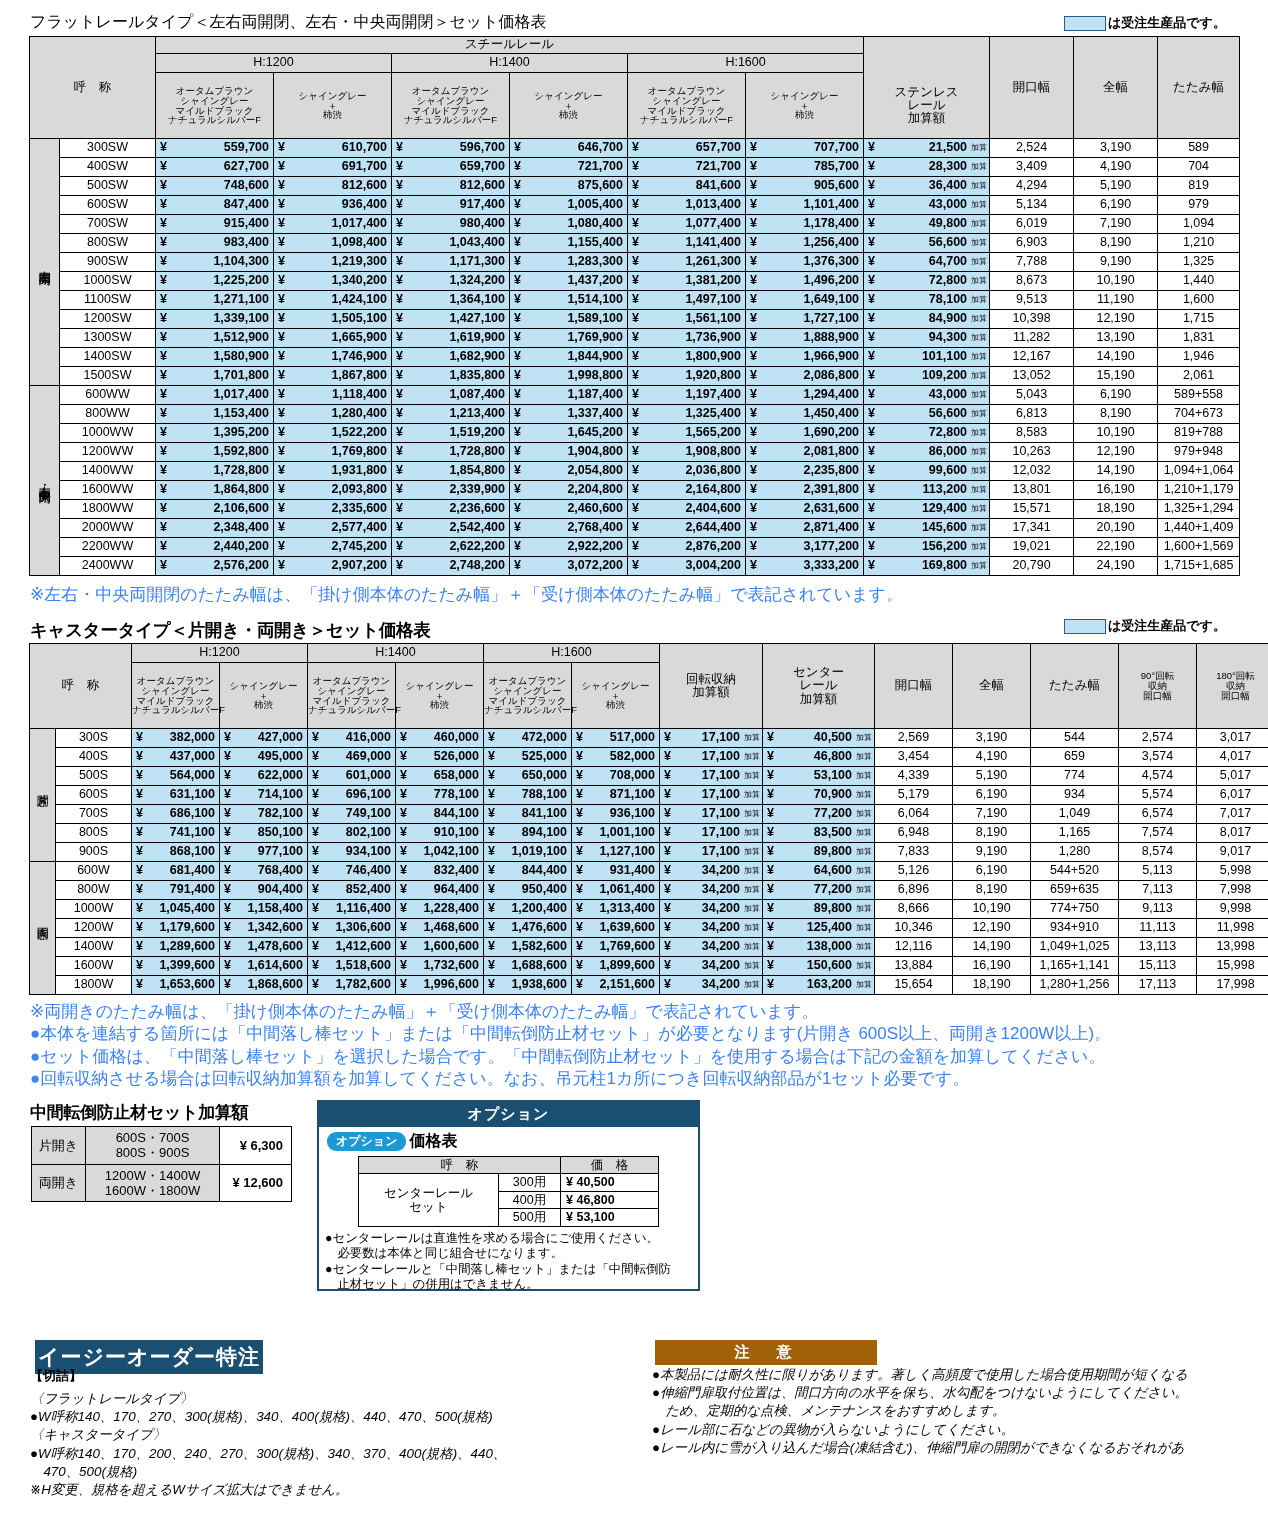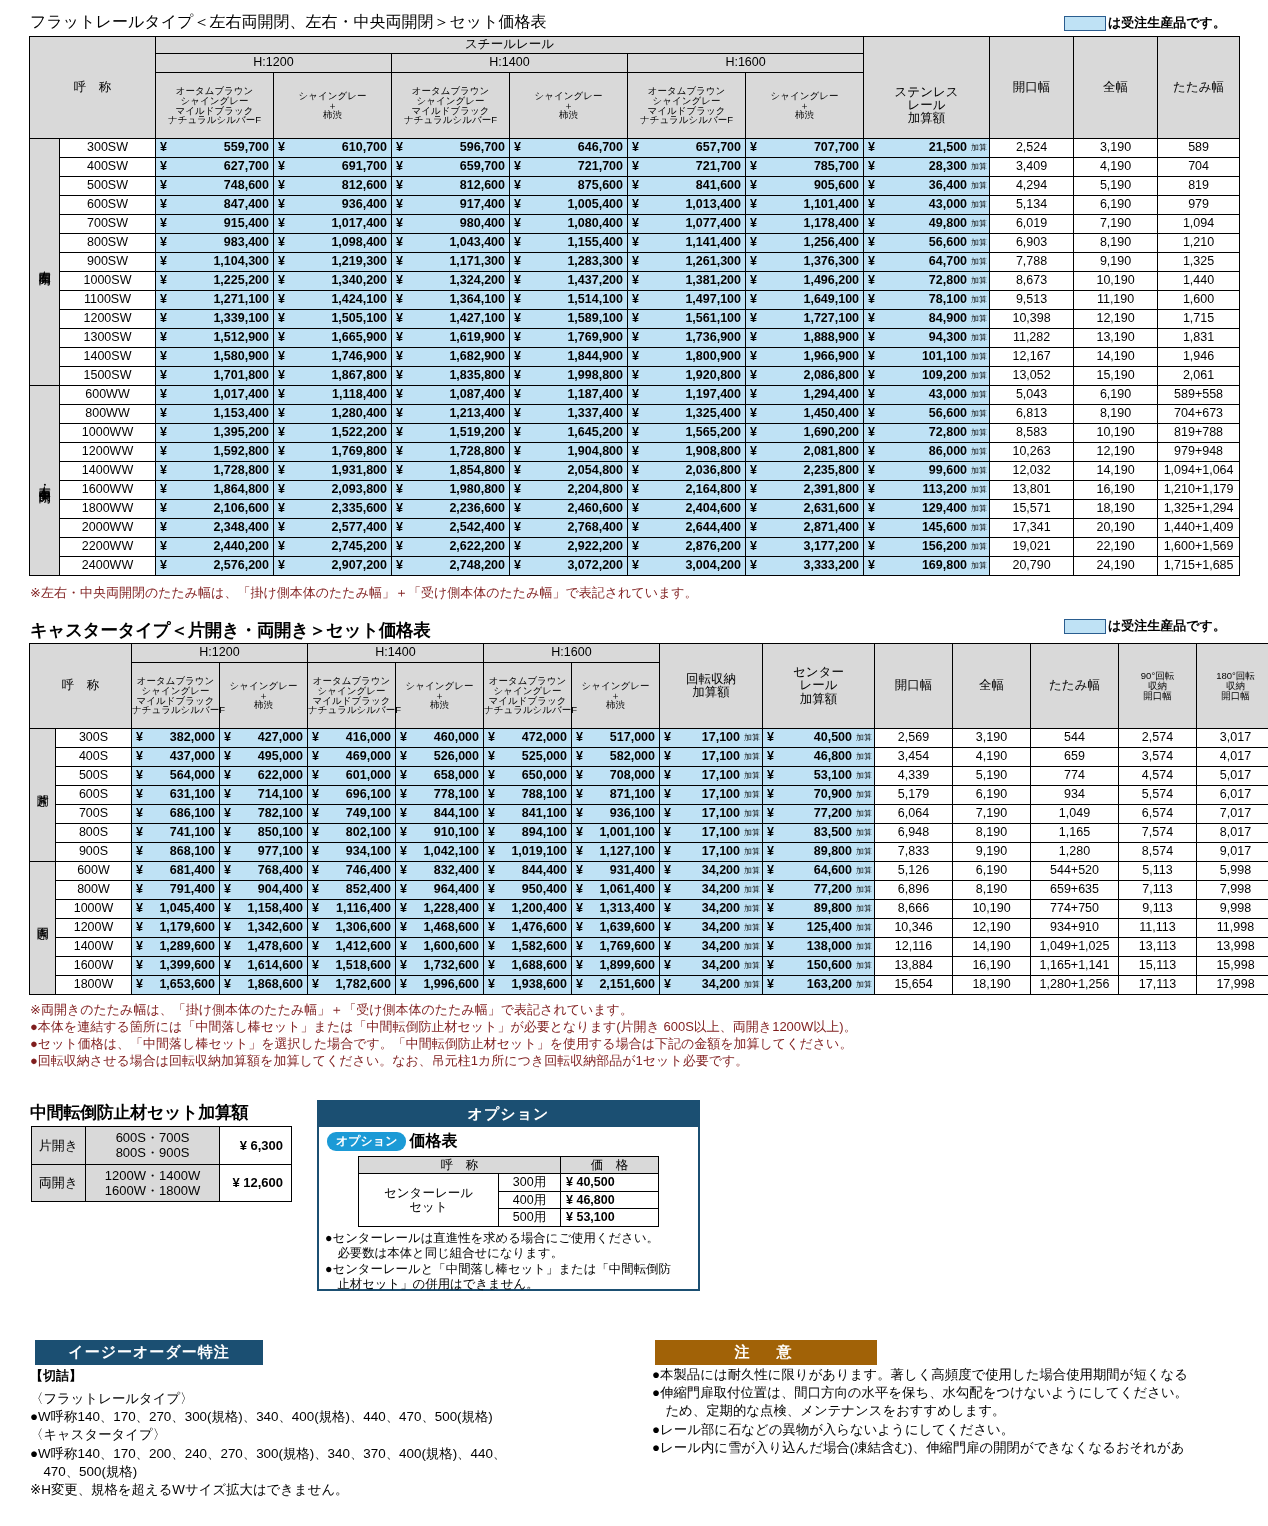--- a/index.html
+++ b/index.html
@@ -60,21 +60,21 @@
     letter-spacing: -0.3px;
     color: #000;
     white-space: nowrap;
   }
 
   
   .legend { display: flex; align-items: center; gap: 2px; font-size: 13px; font-weight: bold; color: #000; white-space: nowrap; }
   .legend .swatch { width: 42px; height: 15px; background: #bfe2f5; border: 1px solid #2a5d8f; display: inline-block; }
 
   
-  .note { font-size: 13px; color: #7f1d1d; line-height: 1.32; white-space: nowrap; }
+  .note { font-size: 17px; color: #3b82f6; line-height: 1.32; white-space: nowrap; }
 
   
   .mini-title { font-size: 17px; font-weight: bold; letter-spacing: -0.3px; }
 
   table.mini { border-collapse: collapse; table-layout: fixed; }
   table.mini td { border: 1.5px solid #000; font-size: 13px; text-align: center; padding: 3px 4px; line-height: 1.18; }
 
   
   .opt-panel { border: 2px solid #1b4f72; background: #fff; }
   .opt-head { background: #1b4f72; color: #fff; text-align: center; font-weight: bold; font-size: 15px; padding: 3px 0; letter-spacing: 1px; }
@@ -82,23 +82,23 @@
     display: inline-block; background: #1b9ad6; color: #fff; font-weight: bold;
     font-size: 12px; border-radius: 9px; padding: 1px 9px; vertical-align: middle;
   }
   .opt-label { font-size: 16px; font-weight: bold; vertical-align: middle; margin-left: 3px; }
   table.opt-tbl { border-collapse: collapse; table-layout: fixed; }
   table.opt-tbl td { border: 1.3px solid #000; font-size: 12.5px; text-align: center; padding: 1px 3px; line-height: 1.15; }
   table.opt-tbl td.pr { font-weight: bold; text-align: left; padding-left: 5px; }
   .opt-note { font-size: 12.4px; line-height: 1.25; }
 
   
-  .banner-blue { background: #1b4f72; color: #fff; font-weight: bold; font-size: 15px; text-align: center; letter-spacing: 1px; padding: 3px 0; }
+  .banner-blue { background: #1b4f72; color: #fff; font-weight: bold; font-size: 21px; text-align: center; letter-spacing: 1px; padding: 3px 0; }
   .banner-red { background: #a16207; color: #fff; font-weight: bold; font-size: 15px; text-align: center; letter-spacing: 6px; padding: 3px 0; }
-  .body-txt { font-size: 13.4px; line-height: 1.36; color: #000; }
+  .body-txt { font-size: 13.4px; line-height: 1.36; color: #000; font-style: italic; }
   .big-lbl { font-size: 13px; font-weight: bold; }
 
   .abs { position: absolute; }
 </style>
 </head>
 <body>
 
 <div class="page">
 
   <div class="abs" style="left:30px; top:12px;">フラットレールタイプ＜左右両開閉、左右・中央両開閉＞セット価格表</div>
@@ -787,21 +787,21 @@
           <td class="price blue">
             <span class="yen">¥</span>
             <span class="num">1,864,800</span>
           </td>
           <td class="price blue">
             <span class="yen">¥</span>
             <span class="num">2,093,800</span>
           </td>
           <td class="price blue">
             <span class="yen">¥</span>
-            <span class="num">1,980,800</span>
+            <span class="num">2,339,900</span>
           </td>
           <td class="price blue">
             <span class="yen">¥</span>
             <span class="num">2,204,800</span>
           </td>
           <td class="price blue">
             <span class="yen">¥</span>
             <span class="num">2,164,800</span>
           </td>
           <td class="price blue">

